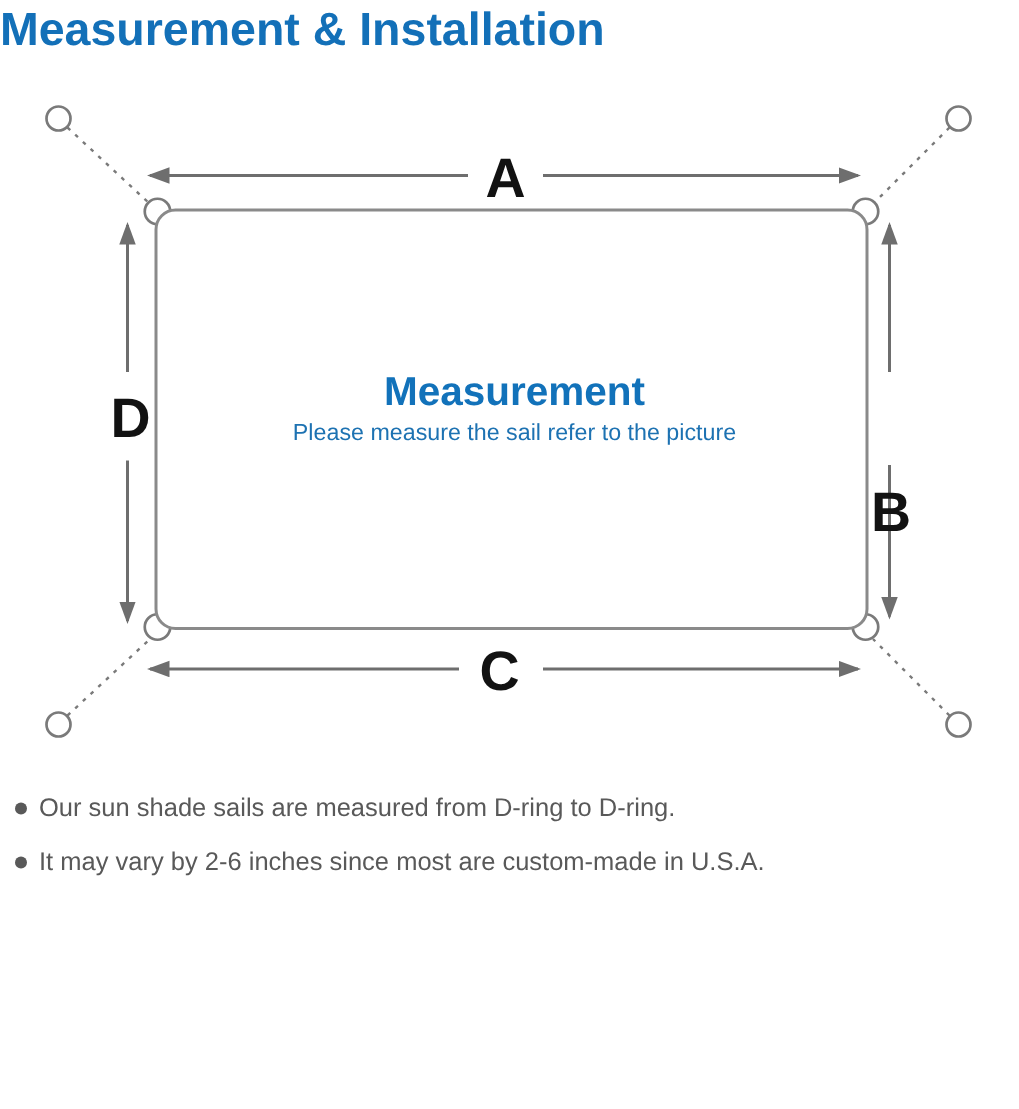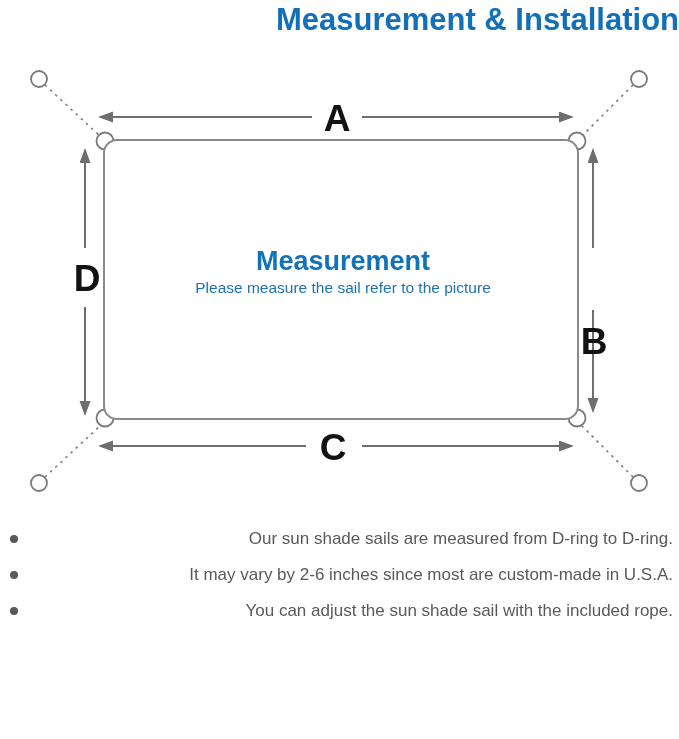--- a/index.html
+++ b/index.html
@@ -6,21 +6,21 @@
   html, body { background: #ffffff; }
   body {
     width: 679px; height: 739px;
     font-family: "Liberation Sans", sans-serif;
     position: relative; overflow: hidden;
   }
   .page { width: 679px; height: 739px; position: relative; background: #fff; }
 
   .page-title {
     position: absolute; top: 2px; left: 0; width: 100%;
-    text-align: right;
+    text-align: left;
     font-size: 31px; font-weight: 700; letter-spacing: 0px;
     color: #1370b8;
   }
 
   .diagram-wrap { position: absolute; top: 60px; left: 0; width: 679px; height: 460px; }
 
   svg text.dim-label {
     font-family: "Liberation Sans", sans-serif;
     font-size: 37px; font-weight: 700; fill: #121212;
   }
@@ -35,21 +35,21 @@
     text-anchor: middle;
   }
 
   .notes {
     position: absolute; top: 527px; left: 10px; width: 663px;
     list-style: none;
   }
   .note-item {
     display: flex; align-items: flex-start;
     margin-bottom: 13px;
-    color: #595959; font-size: 17px; line-height: 23px; text-align: right;
+    color: #595959; font-size: 17px; line-height: 23px;
   }
   .bullet-dot {
     flex: 0 0 auto;
     width: 8px; height: 8px; border-radius: 50%;
     background: #595959;
     margin: 8px 8px 0 0;
   }
   .note-text { flex: 1 1 auto; }
 </style>
 </head>
@@ -113,19 +113,15 @@
 
   <ul class="notes">
     <li class="note-item">
       <span class="bullet-dot"></span>
       <span class="note-text">Our sun shade sails are measured from D-ring to D-ring.</span>
     </li>
     <li class="note-item">
       <span class="bullet-dot"></span>
       <span class="note-text">It may vary by 2-6 inches since most are custom-made in U.S.A.</span>
     </li>
-    <li class="note-item">
-      <span class="bullet-dot"></span>
-      <span class="note-text">You can adjust the sun shade sail with the included rope.</span>
-    </li>
   </ul>
 
 </div>
 
 </body></html>

